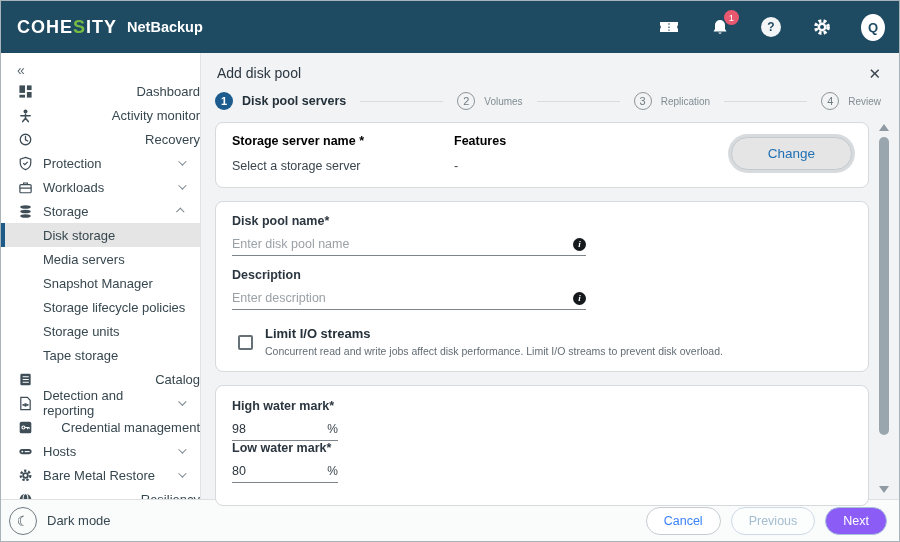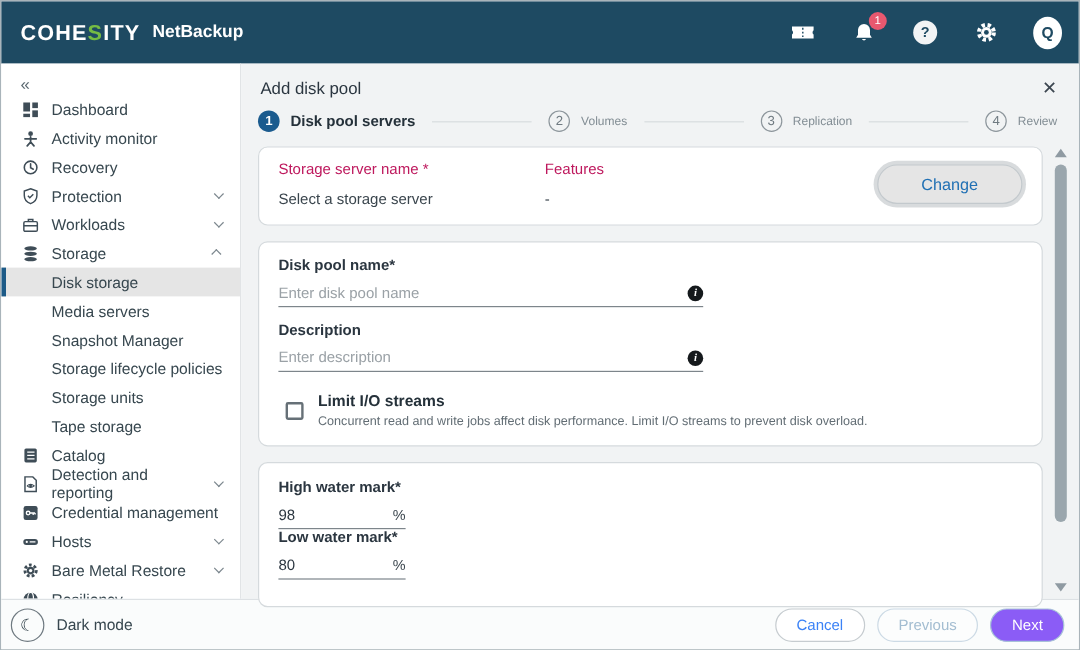--- a/index.html
+++ b/index.html
@@ -14,21 +14,21 @@
   .appbar-icons { margin-left:auto; display:flex; align-items:center; gap:27px; }
   .appbar-icon { position:relative; width:24px; height:24px; display:flex; align-items:center; justify-content:center; cursor:pointer; }
   .badge { position:absolute; top:-5px; right:-7px; min-width:15px; height:15px; border-radius:8px; background:#e8586f; color:#fff; font-size:9.5px; display:flex; align-items:center; justify-content:center; padding:0 3px; }
   .help-circle { width:20px; height:20px; border-radius:50%; background:#f2f4f5; color:#1e4a62; font-size:12px; font-weight:700; display:flex; align-items:center; justify-content:center; }
   .avatar { width:27px; height:27px; border-radius:50%; background:#fff; color:#1e4a62; font-size:13px; font-weight:700; display:flex; align-items:center; justify-content:center; }
 
   
   .middle { flex:1; display:flex; min-height:0; }
   .sidebar { width:200px; background:#fff; border-right:1px solid #e1e4e6; flex-shrink:0; overflow:hidden; }
   .collapse-row { height:26px; display:flex; align-items:center; padding:8px 0 0 16px; color:#5a6870; font-size:14px; cursor:pointer; }
-  .nav-item { height:24px; display:flex; align-items:center; padding-left:16px; gap:10px; font-size:13px; color:#37474f; cursor:pointer; }
+  .nav-item { height:24px; display:flex; align-items:center; padding-left:16px; gap:10px; font-size:13px; color:#37474f; cursor:pointer;justify-content:space-between; }
   .nav-item .icon { width:16px; height:16px; flex-shrink:0; display:flex; align-items:center; justify-content:center; }
   .nav-sub { height:24px; display:flex; align-items:center; padding-left:42px; font-size:13px; color:#37474f; cursor:pointer; }
   .nav-sub.selected { background:#e5e5e5; border-left:4px solid #1c5a87; padding-left:38px; }
   .chev { width:6px; height:6px; border-right:1.4px solid #7c878e; border-bottom:1.4px solid #7c878e; margin-left:auto; margin-right:16px; }
   .chev.down { transform:rotate(45deg) translateY(-2px); }
   .chev.up { transform:rotate(-135deg) translateY(-1px); }
 
   .main { flex:1; display:flex; flex-direction:column; background:#f1f3f4; min-width:0; }
   .panel-header { display:flex; align-items:center; padding:12px 18px 2px 16px; }
   .panel-title { font-size:14px; color:#2b3640; }
@@ -43,21 +43,21 @@
   .step.active .step-label { font-weight:700; color:#25313a; font-size:12.5px; }
   .step.inactive .step-label { color:#828d94; font-size:10px; }
   .connector { flex:1; height:1px; background:#d8dcdf; margin:0 14px; }
 
   
   .content { flex:1; position:relative; padding:2px 30px 0 14px; min-height:0; }
   .card { background:#fff; border:1px solid #d5dadd; border-radius:8px; margin-bottom:13px; }
   .card1 { display:flex; padding:11px 16px 14px 16px; height:66px; }
   .fcol { display:flex; flex-direction:column; gap:11px; }
   .fcol.c1 { width:222px; }
-  .flabel { font-size:12.5px; font-weight:400; color:#be185d; }
+  .flabel { font-size:12.5px; font-weight:700; color:#000000; }
   .fvalue { font-size:12.5px; color:#3a454d; }
   .change-btn { margin-left:auto; align-self:center; background:#e5e5e5; border:1px solid #c3c9cd; border-radius:19px; padding:8px 36px; color:#2070b4; font-size:13.5px; cursor:pointer; box-shadow:0 0 0 3px rgba(125,135,143,0.30); font-family:inherit; }
 
   .card2 { padding:12px 16px 14px 16px; }
   .field-block { margin-bottom:12px; }
   .field-label { font-size:12.5px; font-weight:700; color:#2b3640; margin-bottom:9px; }
   .field-line { display:flex; align-items:center; border-bottom:1px solid #7d858b; padding-bottom:4px; width:354px; }
   .field-line input { border:none; outline:none; flex:1; font-size:12.5px; color:#2b3640; font-family:inherit; background:transparent; }
   .field-line input::placeholder { color:#9aa1a6; }
   .info-dot { width:13px; height:13px; border-radius:50%; background:#15191c; color:#fff; font-size:9px; font-weight:700; display:flex; align-items:center; justify-content:center; flex-shrink:0; font-family:"Liberation Serif", serif; font-style:italic; }

